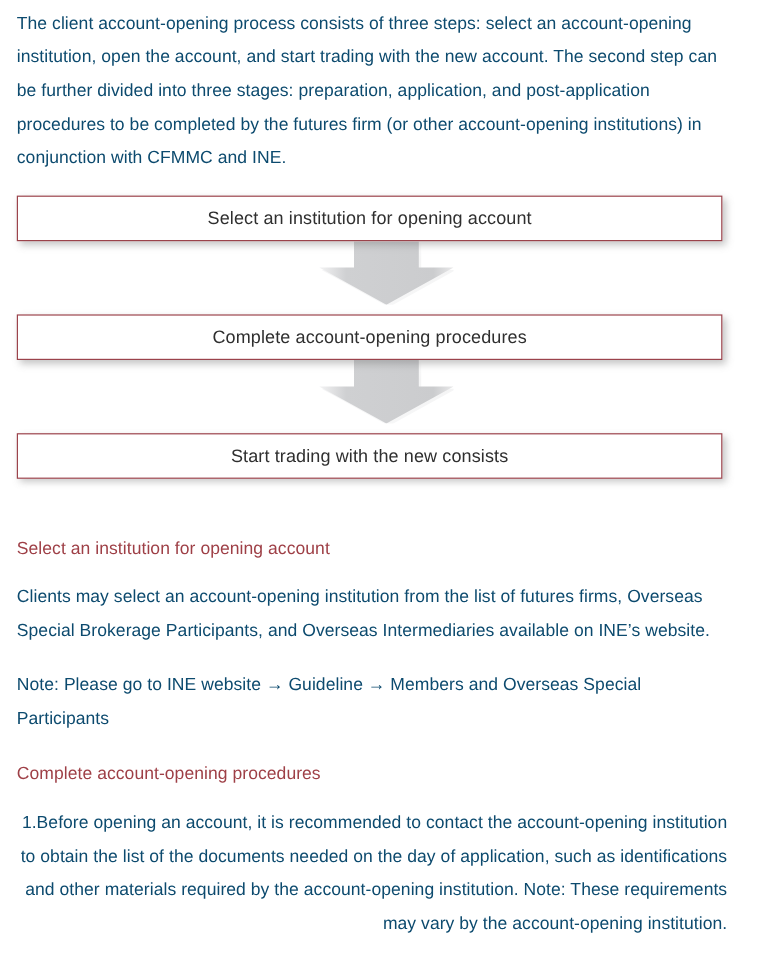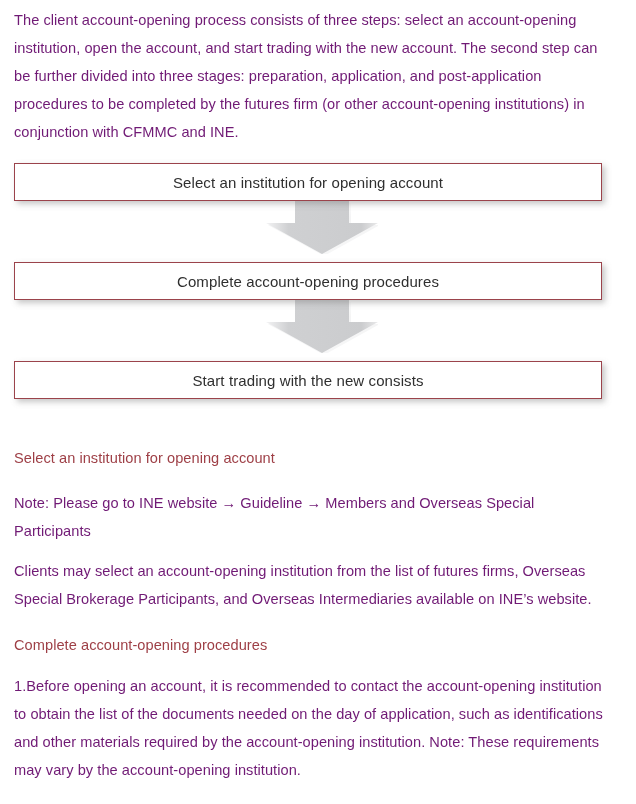--- a/index.html
+++ b/index.html
@@ -21,21 +21,21 @@
     width: 636px;
     height: 804px;
     box-sizing: border-box;
     padding: 0 14px;
   }
 
   
   .para {
     font-size: 14.6px;
     line-height: 28px;
-    color: #701a75;
+    color: #0c4a6e;
     margin: 0;
     letter-spacing: 0.05px;
   }
 
   .intro {
     padding-top: 6px;
     width: 590px;
   }
 
   
@@ -84,21 +84,21 @@
     color: #9e3f46;
     margin: 0;
     font-weight: normal;
     letter-spacing: 0.05px;
   }
 
   .gap-before-head-1 { margin-top: 45px; }
   .gap-before-body   { margin-top: 12px; }
   .gap-note          { margin-top: 17px; }
   .gap-head-2        { margin-top: 18px; }
-  .gap-last          { margin-top: 13px; }
+  .gap-last          { margin-top: 13px; text-align: right; }
 
   .w-narrow { width: 592px; }
 </style>
 </head>
 <body>
 
 <div class="page">
 
   <p class="para intro">The client account-opening process consists of three steps: select an account-opening institution, open the account, and start trading with the new account. The second step can be further divided into three stages: preparation, application, and post-application procedures to be completed by the futures firm (or other account-opening institutions) in conjunction with CFMMC and INE.</p>
 
@@ -140,21 +140,21 @@
     </div>
 
     <div class="flow-box">
       <span class="flow-box-label">Start trading with the new consists</span>
     </div>
 
   </div>
 
   <p class="sec-head gap-before-head-1">Select an institution for opening account</p>
 
+  <p class="para gap-before-body w-narrow">Clients may select an account-opening institution from the list of futures firms, Overseas Special Brokerage Participants, and Overseas Intermediaries available on INE’s website.</p>
+
   <p class="para gap-note w-narrow">Note: Please go to INE website → Guideline → Members and Overseas Special Participants</p>
-
-  <p class="para gap-before-body w-narrow">Clients may select an account-opening institution from the list of futures firms, Overseas Special Brokerage Participants, and Overseas Intermediaries available on INE’s website.</p>
 
   <p class="sec-head gap-head-2">Complete account-opening procedures</p>
 
   <p class="para gap-last w-narrow">1.Before opening an account, it is recommended to contact the account-opening institution to obtain the list of the documents needed on the day of application, such as identifications and other materials required by the account-opening institution. Note: These requirements may vary by the account-opening institution.</p>
 
 </div>
 
 </body></html>

